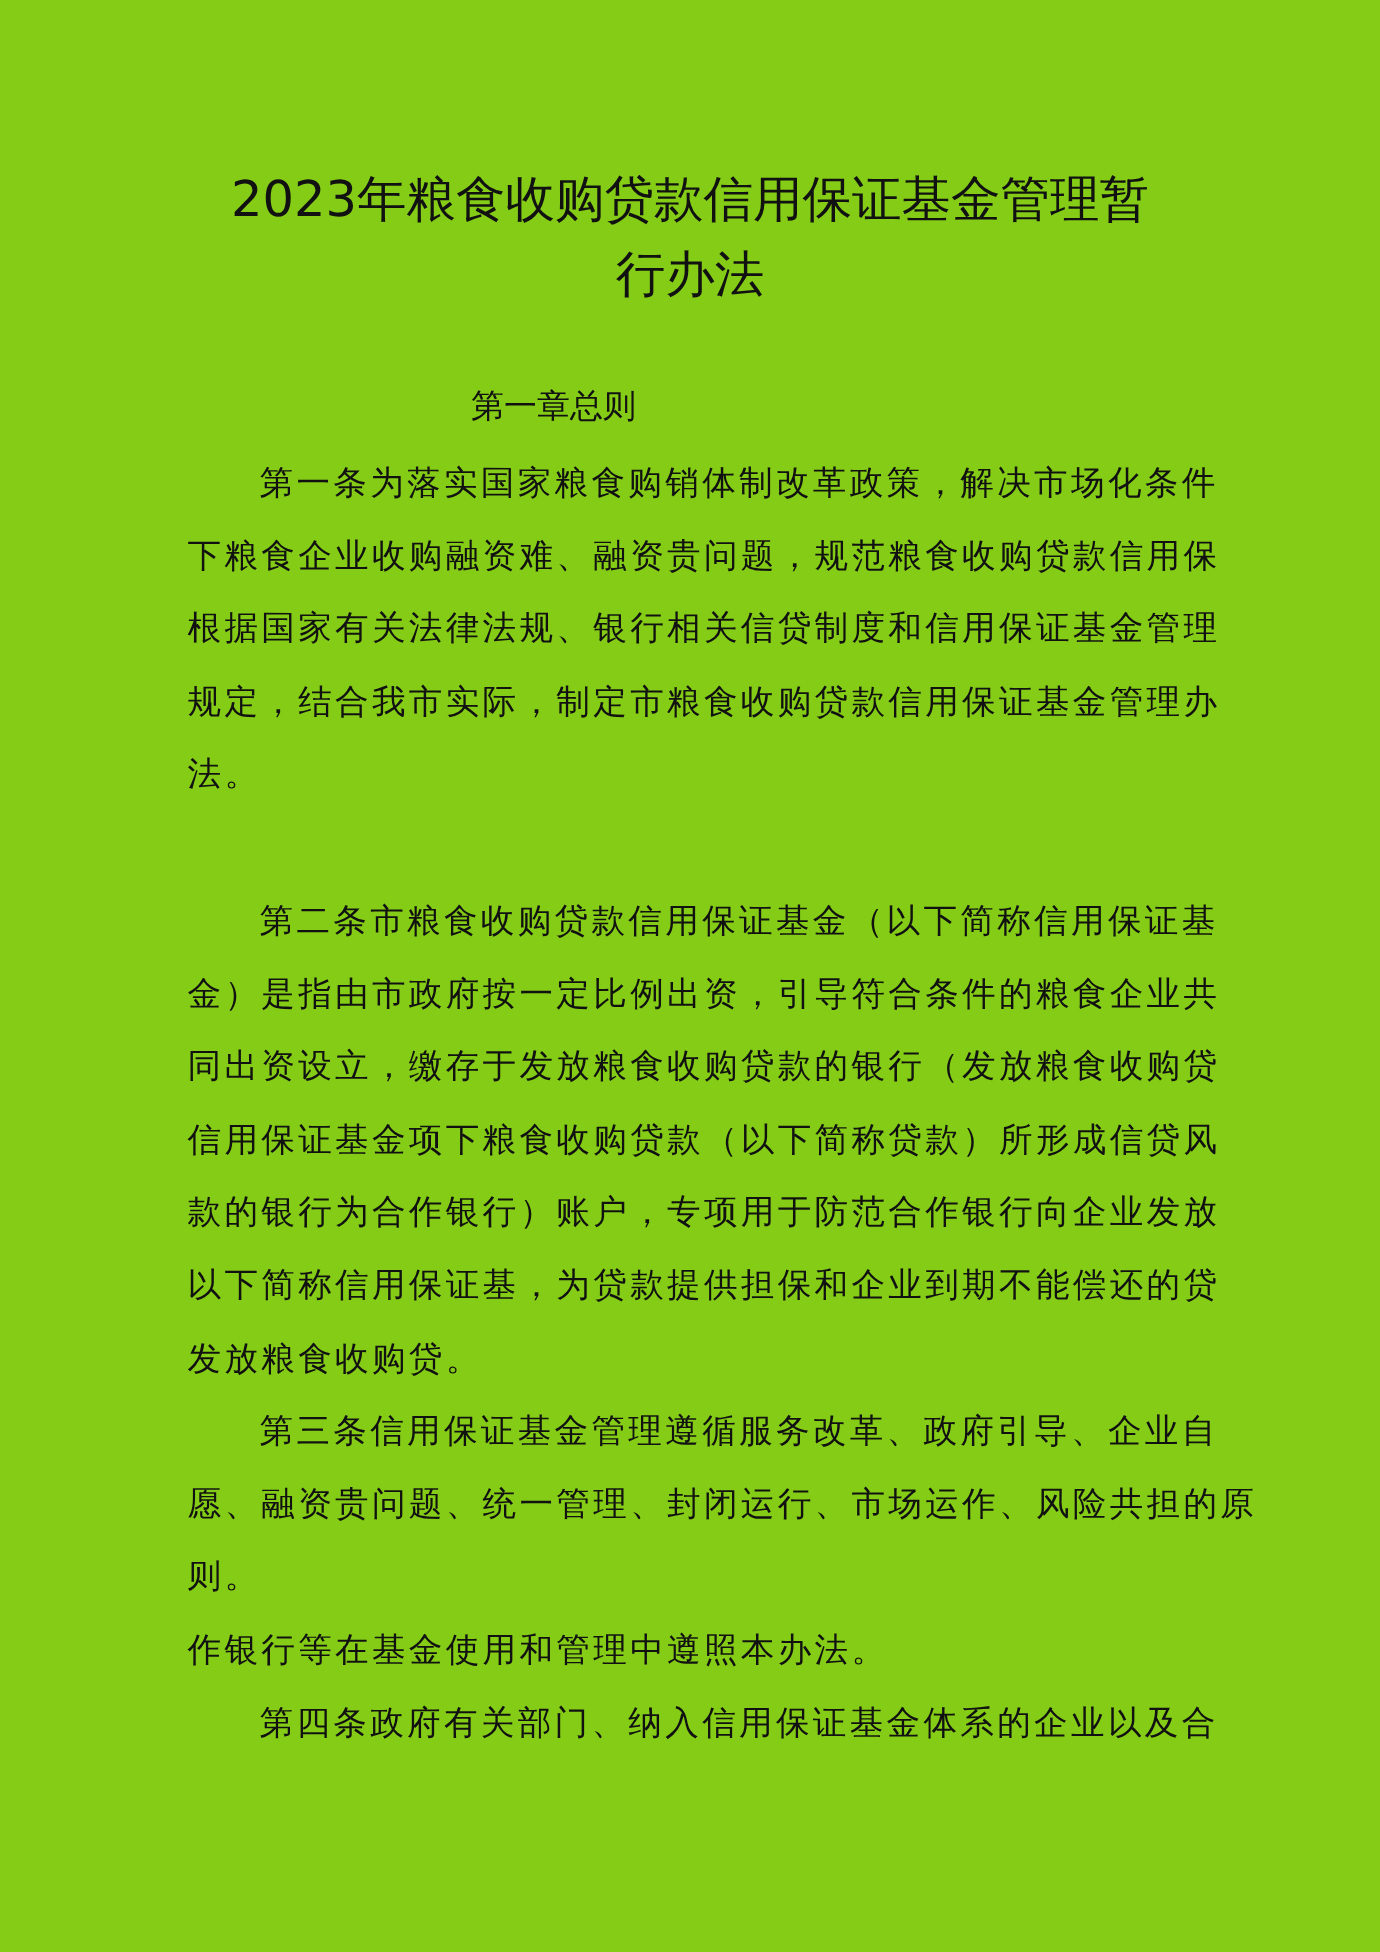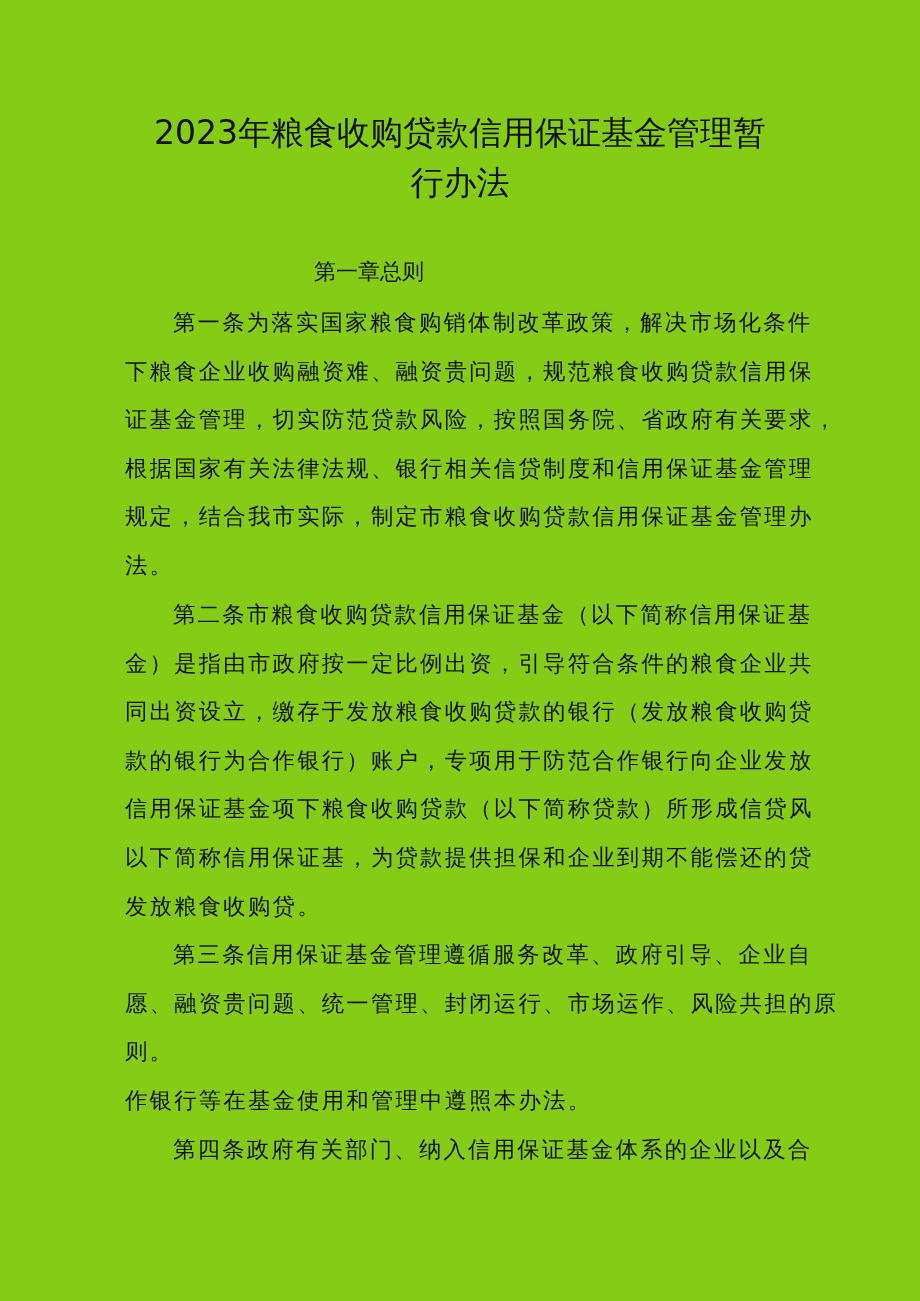--- a/index.html
+++ b/index.html
@@ -74,32 +74,31 @@
   <h1 class="title" style="top:110px;">
     <span class="line1">2023年粮食收购贷款信用保证基金管理暂</span>
     <span class="line2">行办法</span>
   </h1>
 
   <h2 class="chapter">第一章总则</h2>
 
   <div class="body-text" style="top:298px;">
     <span class="line indent">第一条为落实国家粮食购销体制改革政策，解决市场化条件</span>
     <span class="line">下粮食企业收购融资难、融资贵问题，规范粮食收购贷款信用保</span>
-    <span class="line">证基金管理，切实防范贷款风险，按照国务院、省政府有关要求，</span>
     <span class="line">根据国家有关法律法规、银行相关信贷制度和信用保证基金管理</span>
     <span class="line">规定，结合我市实际，制定市粮食收购贷款信用保证基金管理办</span>
     <span class="line">法。</span>
   </div>
 
   <div class="body-text" style="top:590px;">
     <span class="line indent">第二条市粮食收购贷款信用保证基金（以下简称信用保证基</span>
     <span class="line">金）是指由市政府按一定比例出资，引导符合条件的粮食企业共</span>
     <span class="line">同出资设立，缴存于发放粮食收购贷款的银行（发放粮食收购贷</span>
+    <span class="line">信用保证基金项下粮食收购贷款（以下简称贷款）所形成信贷风</span>
     <span class="line">款的银行为合作银行）账户，专项用于防范合作银行向企业发放</span>
-    <span class="line">信用保证基金项下粮食收购贷款（以下简称贷款）所形成信贷风</span>
     <span class="line">以下简称信用保证基，为贷款提供担保和企业到期不能偿还的贷</span>
     <span class="line">发放粮食收购贷。</span>
   </div>
 
   <div class="body-text" style="top:930px;">
     <span class="line indent">第三条信用保证基金管理遵循服务改革、政府引导、企业自</span>
     <span class="line">愿、融资贵问题、统一管理、封闭运行、市场运作、风险共担的原</span>
     <span class="line">则。</span>
   </div>
 

